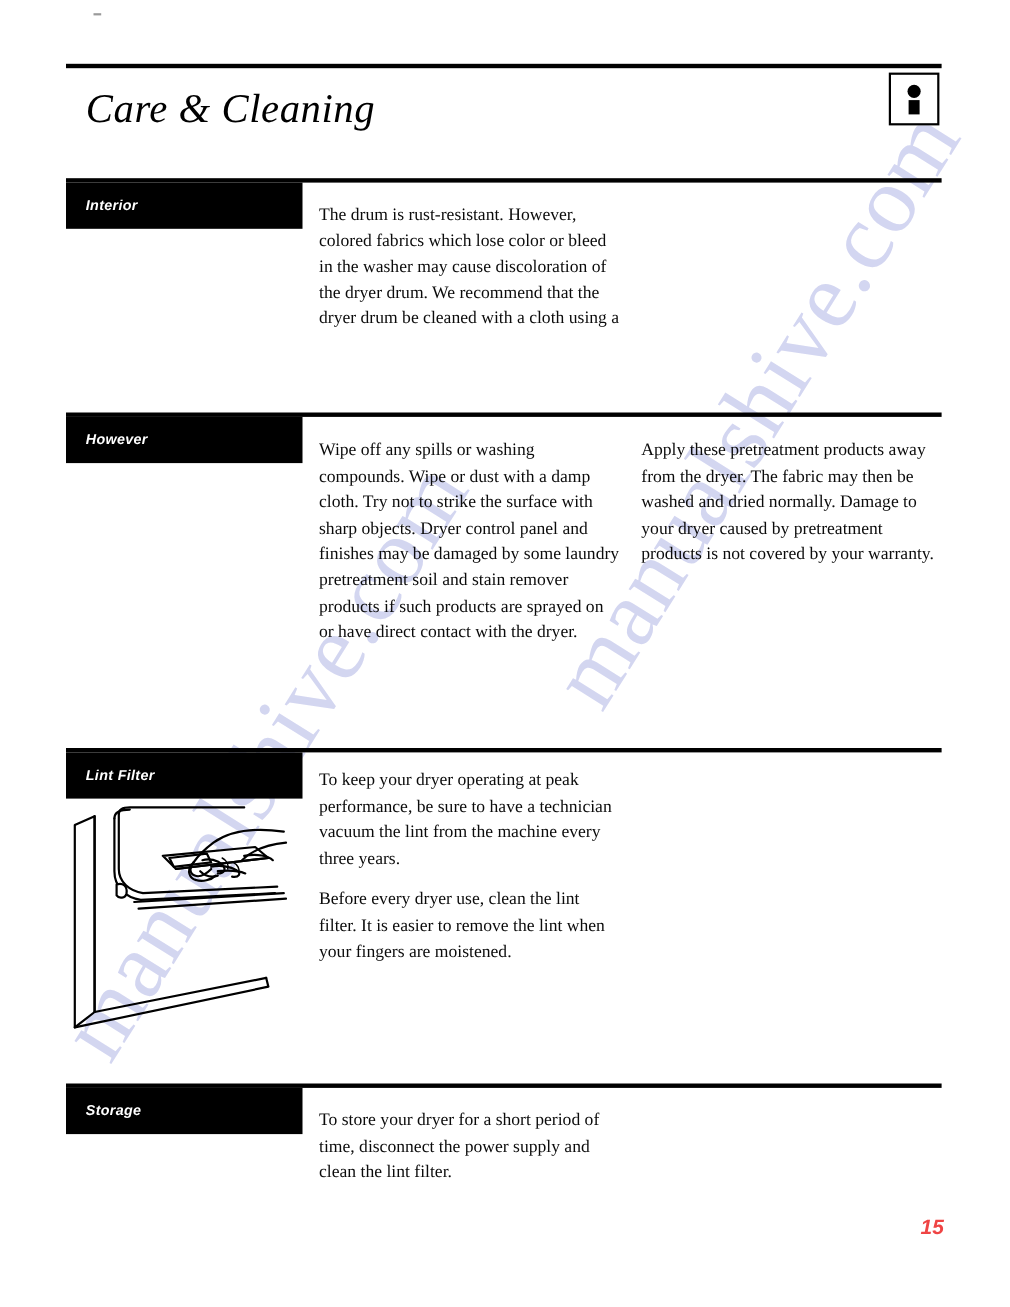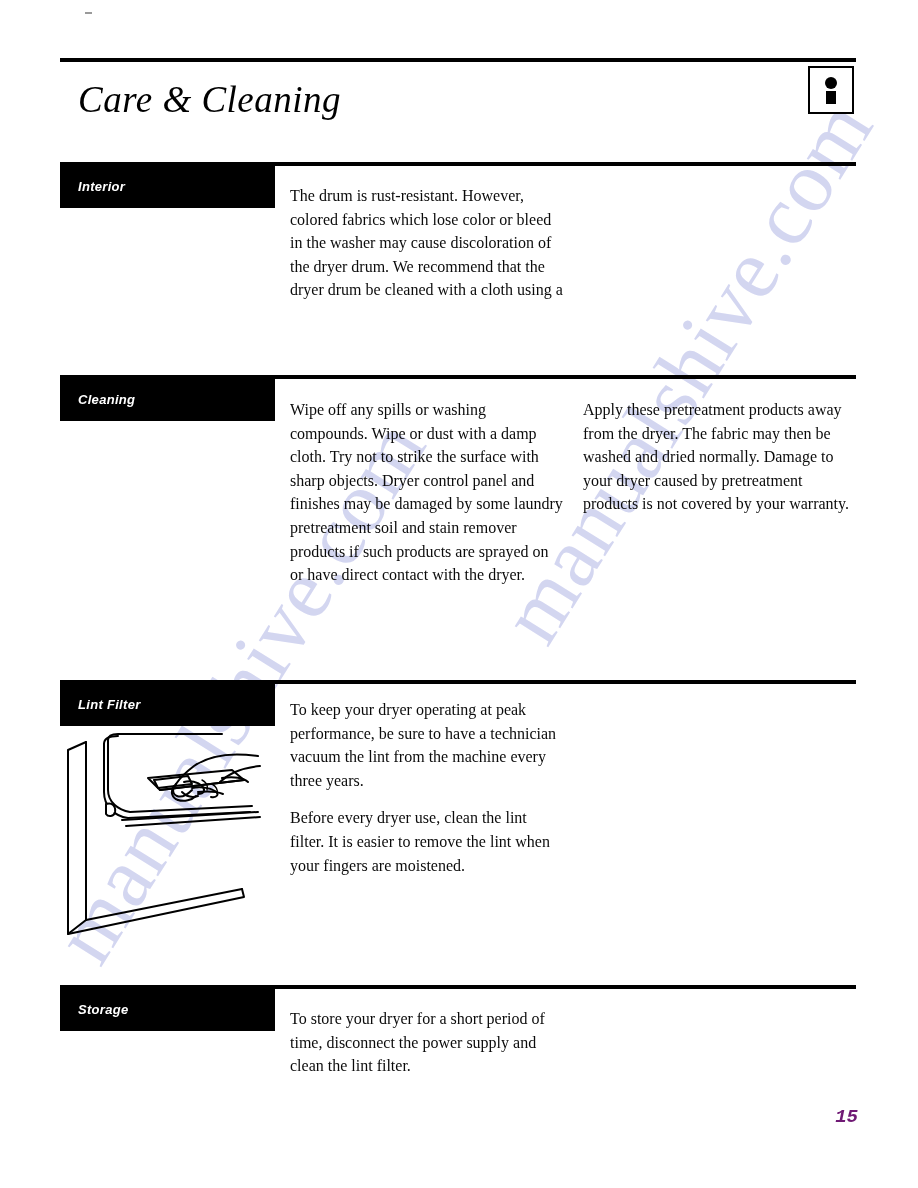--- a/index.html
+++ b/index.html
@@ -178,25 +178,25 @@
     width: 230px;
     height: 225px;
     z-index: 9;
   }
 
   
   .page-number {
     position: absolute;
     right: 60px;
     top: 1106px;
-    font-family: Liberation Mono, monospace;
+    font-family: Liberation Sans, sans-serif;
     font-style: italic;
     font-weight: bold;
     font-size: 19px;
-    color: #701a75;
+    color: #ef4444;
     z-index: 10;
     text-align: center;
   }
 </style>
 </head>
 <body>
 
 <div id="page">
 
   <div class="watermark-layer">
@@ -221,21 +221,21 @@
     <div class="sec-label">Interior</div>
     <div class="cols">
       <div class="col">
         <p>The drum is rust-resistant. However, colored fabrics which lose color or bleed in the washer may cause discoloration of the dryer drum. We recommend that the dryer drum be cleaned with a cloth using a</p>
       </div>
     </div>
   </div>
 
   <div class="section" id="section-exterior">
     <div class="sec-rule"></div>
-    <div class="sec-label">Cleaning</div>
+    <div class="sec-label">However</div>
     <div class="cols">
       <div class="col">
         <p>Wipe off any spills or washing compounds. Wipe or dust with a damp cloth. Try not to strike the surface with sharp objects. Dryer control panel and finishes may be damaged by some laundry pretreatment soil and stain remover products if such products are sprayed on or have direct contact with the dryer.</p>
       </div>
       <div class="col">
         <p>Apply these pretreatment products away from the dryer. The fabric may then be washed and dried normally. Damage to your dryer caused by pretreatment products is not covered by your warranty.</p>
       </div>
     </div>
   </div>
 

